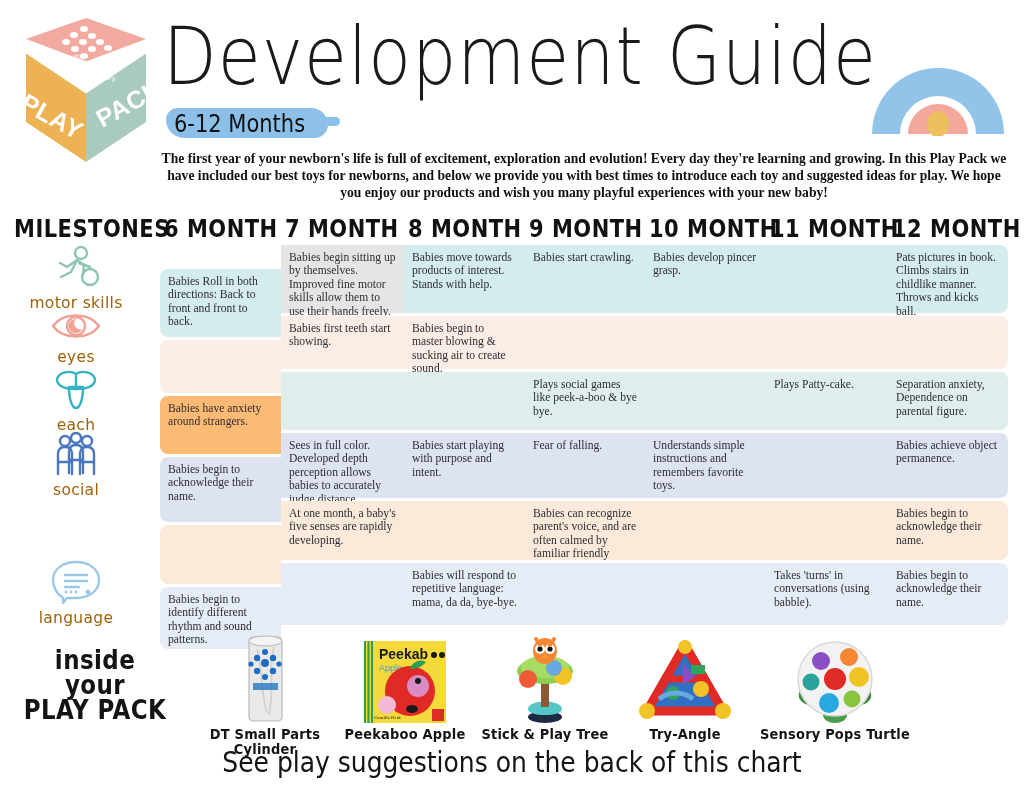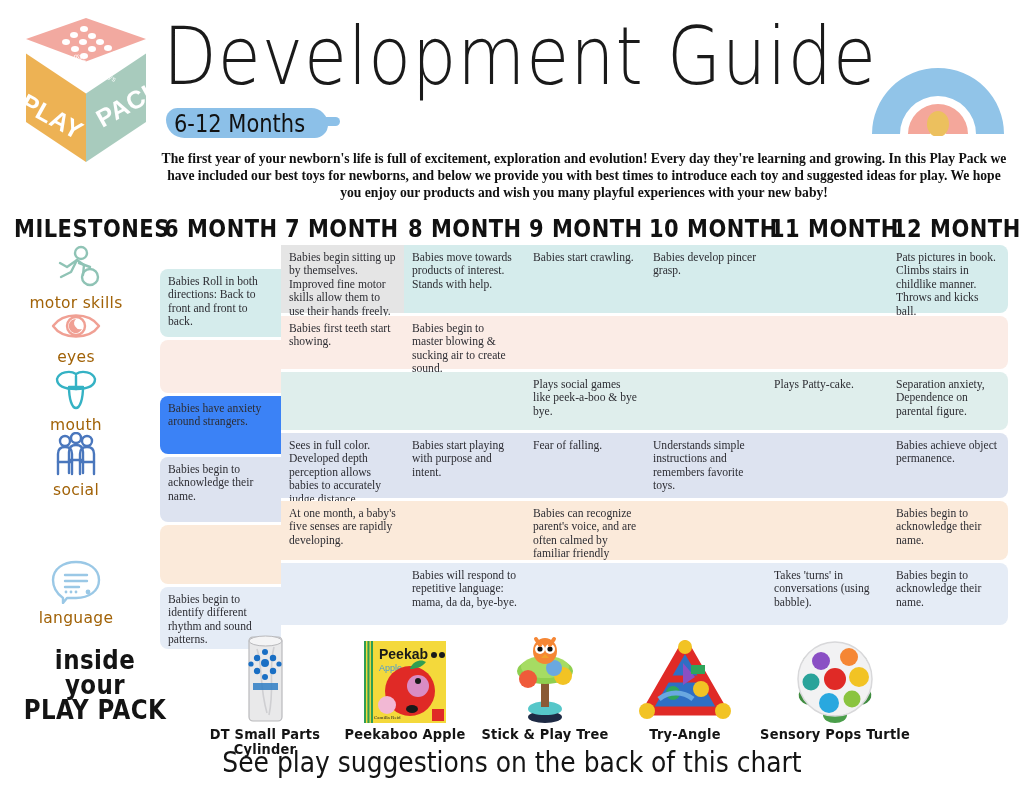--- a/index.html
+++ b/index.html
@@ -241,23 +241,23 @@
           <div class="mcell" style="left:766px;width:122px;background:#fbece6;"></div>
           <div class="mcell last" style="left:888px;width:120px;background:#fbece6;"></div>
         </div>
         <div class="mrow" style="top:157px;height:58px;">
           <div class="milestone-label" style="top:-5px;">
             <span class="mi-icon"><svg width="48" height="44" viewBox="0 0 48 44">
                 <path d="M5 12 C7 5 18 3 24 7 C30 3 41 5 43 12 C43 19 36 22 24 22 C12 22 5 19 5 12 Z" fill="none" stroke="#35b2c4" stroke-width="2.4" stroke-linecap="round" stroke-linejoin="round"></path>
                 <path d="M24 9 L24 22" fill="none" stroke="#35b2c4" stroke-width="2.4" stroke-linecap="round" stroke-linejoin="round"></path>
                 <path d="M17 20 L31 20 C31 32 28 41 24 41 C20 41 17 32 17 20 Z" fill="none" stroke="#35b2c4" stroke-width="2.4" stroke-linecap="round" stroke-linejoin="round"></path>
               </svg></span>
-            <span class="mi-text">mouth</span>
-          </div>
-          <div class="mcell first" style="left:160px;width:121px;background:#3b82f6;">Babies have anxiety around strangers.</div>
+            <span class="mi-text">each</span>
+          </div>
+          <div class="mcell first" style="left:160px;width:121px;background:#fdba74;">Babies have anxiety around strangers.</div>
           <div class="mcell" style="left:281px;width:123px;background:#dfeeec;"></div>
           <div class="mcell" style="left:404px;width:121px;background:#dfeeec;"></div>
           <div class="mcell" style="left:525px;width:120px;background:#dfeeec;">Plays social games like peek-a-boo &amp; bye bye.</div>
           <div class="mcell" style="left:645px;width:121px;background:#dfeeec;"></div>
           <div class="mcell" style="left:766px;width:122px;background:#dfeeec;">Plays Patty-cake.</div>
           <div class="mcell last" style="left:888px;width:120px;background:#dfeeec;">Separation anxiety, Dependence on parental figure.</div>
         </div>
         <div class="mrow" style="top:218px;height:65px;">
           <div class="milestone-label" style="top:-1.5px;">
             <span class="mi-icon"><svg width="54" height="44" viewBox="0 0 54 44">
@@ -399,21 +399,21 @@
               <circle cx="84" cy="74" r="8" fill="#f2c324"></circle>
               <path d="M44 26 l12 14 l-12 8 z" fill="#8a4fc4"></path>
               <circle cx="62" cy="52" r="8" fill="#f2c324"></circle>
               <circle cx="34" cy="56" r="7" fill="#2fa45a"></circle>
               <rect x="52" y="28" width="14" height="9" fill="#2fa45a"></rect>
               <path d="M20 62 C30 54 44 54 54 62" stroke="#6aa8e0" stroke-width="5" fill="none"></path>
             </svg>
           </div>
           <div class="product-name">Try-Angle</div>
         </div>
-        <div class="product" style="left:760px;text-align:right;">
+        <div class="product" style="left:760px;">
           <div class="product-img">
             <svg width="92" height="90" viewBox="0 0 92 90">
               <ellipse cx="22" cy="26" rx="9" ry="7" fill="#3f8c3f" transform="rotate(-35 22 26)"></ellipse>
               <ellipse cx="70" cy="26" rx="9" ry="7" fill="#3f8c3f" transform="rotate(35 70 26)"></ellipse>
               <ellipse cx="18" cy="62" rx="9" ry="7" fill="#3f8c3f" transform="rotate(35 18 62)"></ellipse>
               <ellipse cx="74" cy="62" rx="9" ry="7" fill="#3f8c3f" transform="rotate(-35 74 62)"></ellipse>
               <ellipse cx="46" cy="80" rx="12" ry="8" fill="#4a9e4a"></ellipse>
               <circle cx="41" cy="79" r="1.8" fill="#111"></circle>
               <circle cx="51" cy="79" r="1.8" fill="#111"></circle>
               <circle cx="46" cy="44" r="37" fill="#f2f2f3" stroke="#d8d8da" stroke-width="1.5"></circle>

